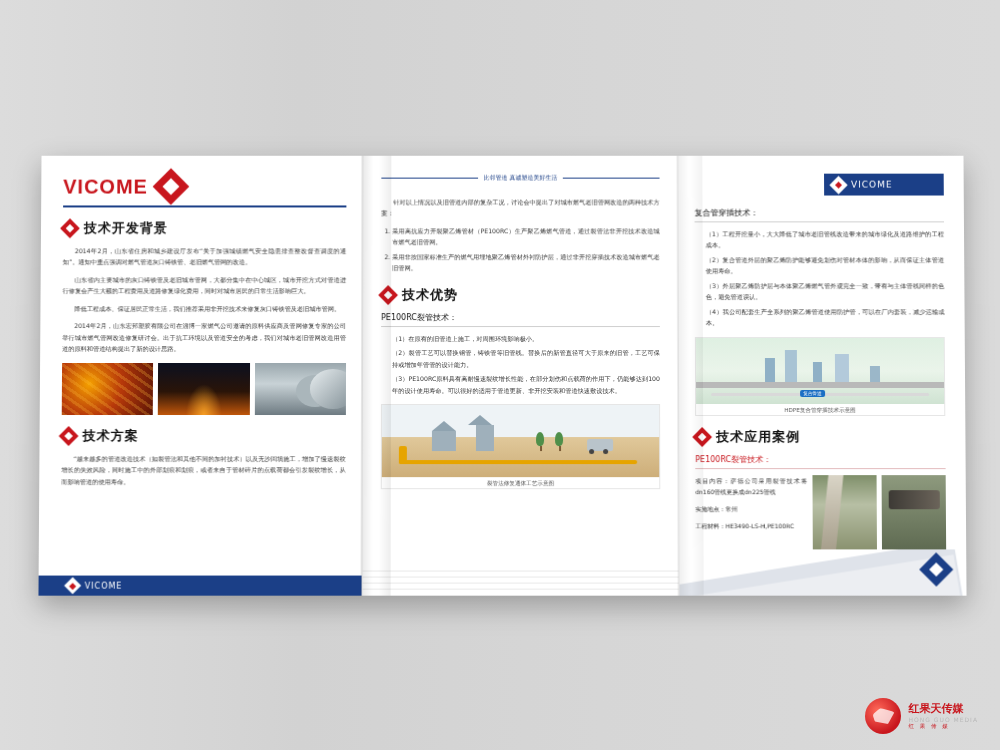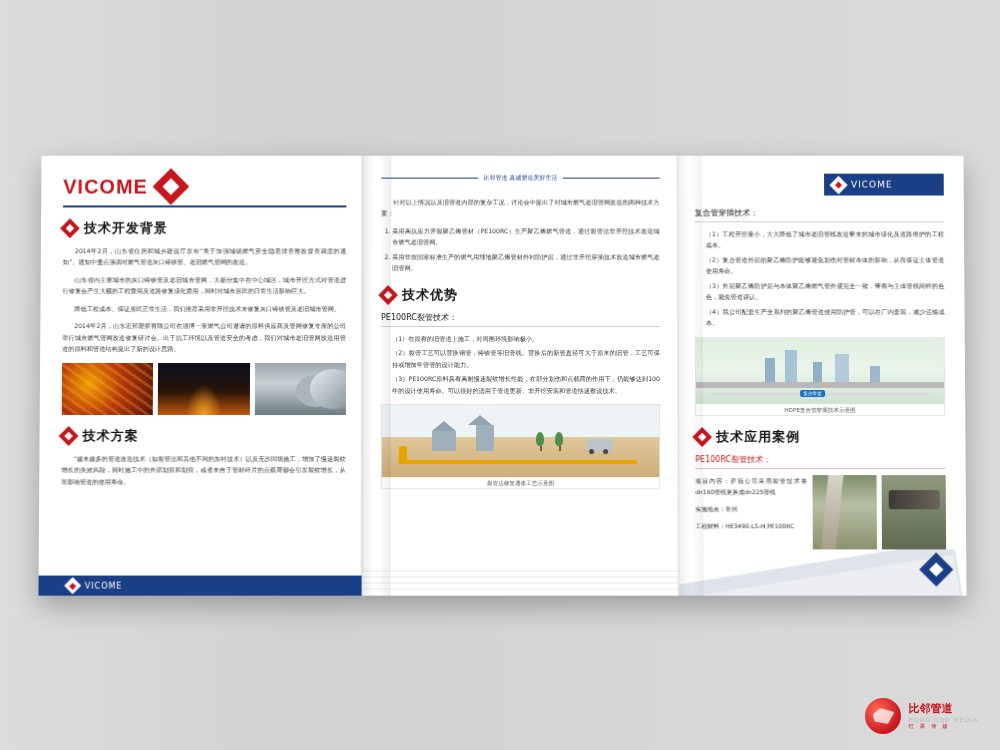--- a/index.html
+++ b/index.html
@@ -360,19 +360,19 @@
       <div class="corner-mark"></div>
     </div>
 
     <div class="spine"></div>
     <div class="spine2"></div>
   </div>
 
   <div class="watermark">
     <div class="wm-circle"></div>
     <div class="wm-text">
-      <div class="wm-cn">比邻管道</div>
+      <div class="wm-cn">红果天传媒</div>
       <div class="wm-en">HONG GUO MEDIA</div>
       <div class="wm-sub">红 果 传 媒</div>
     </div>
   </div>
 
 </div>
 
 </body></html>

